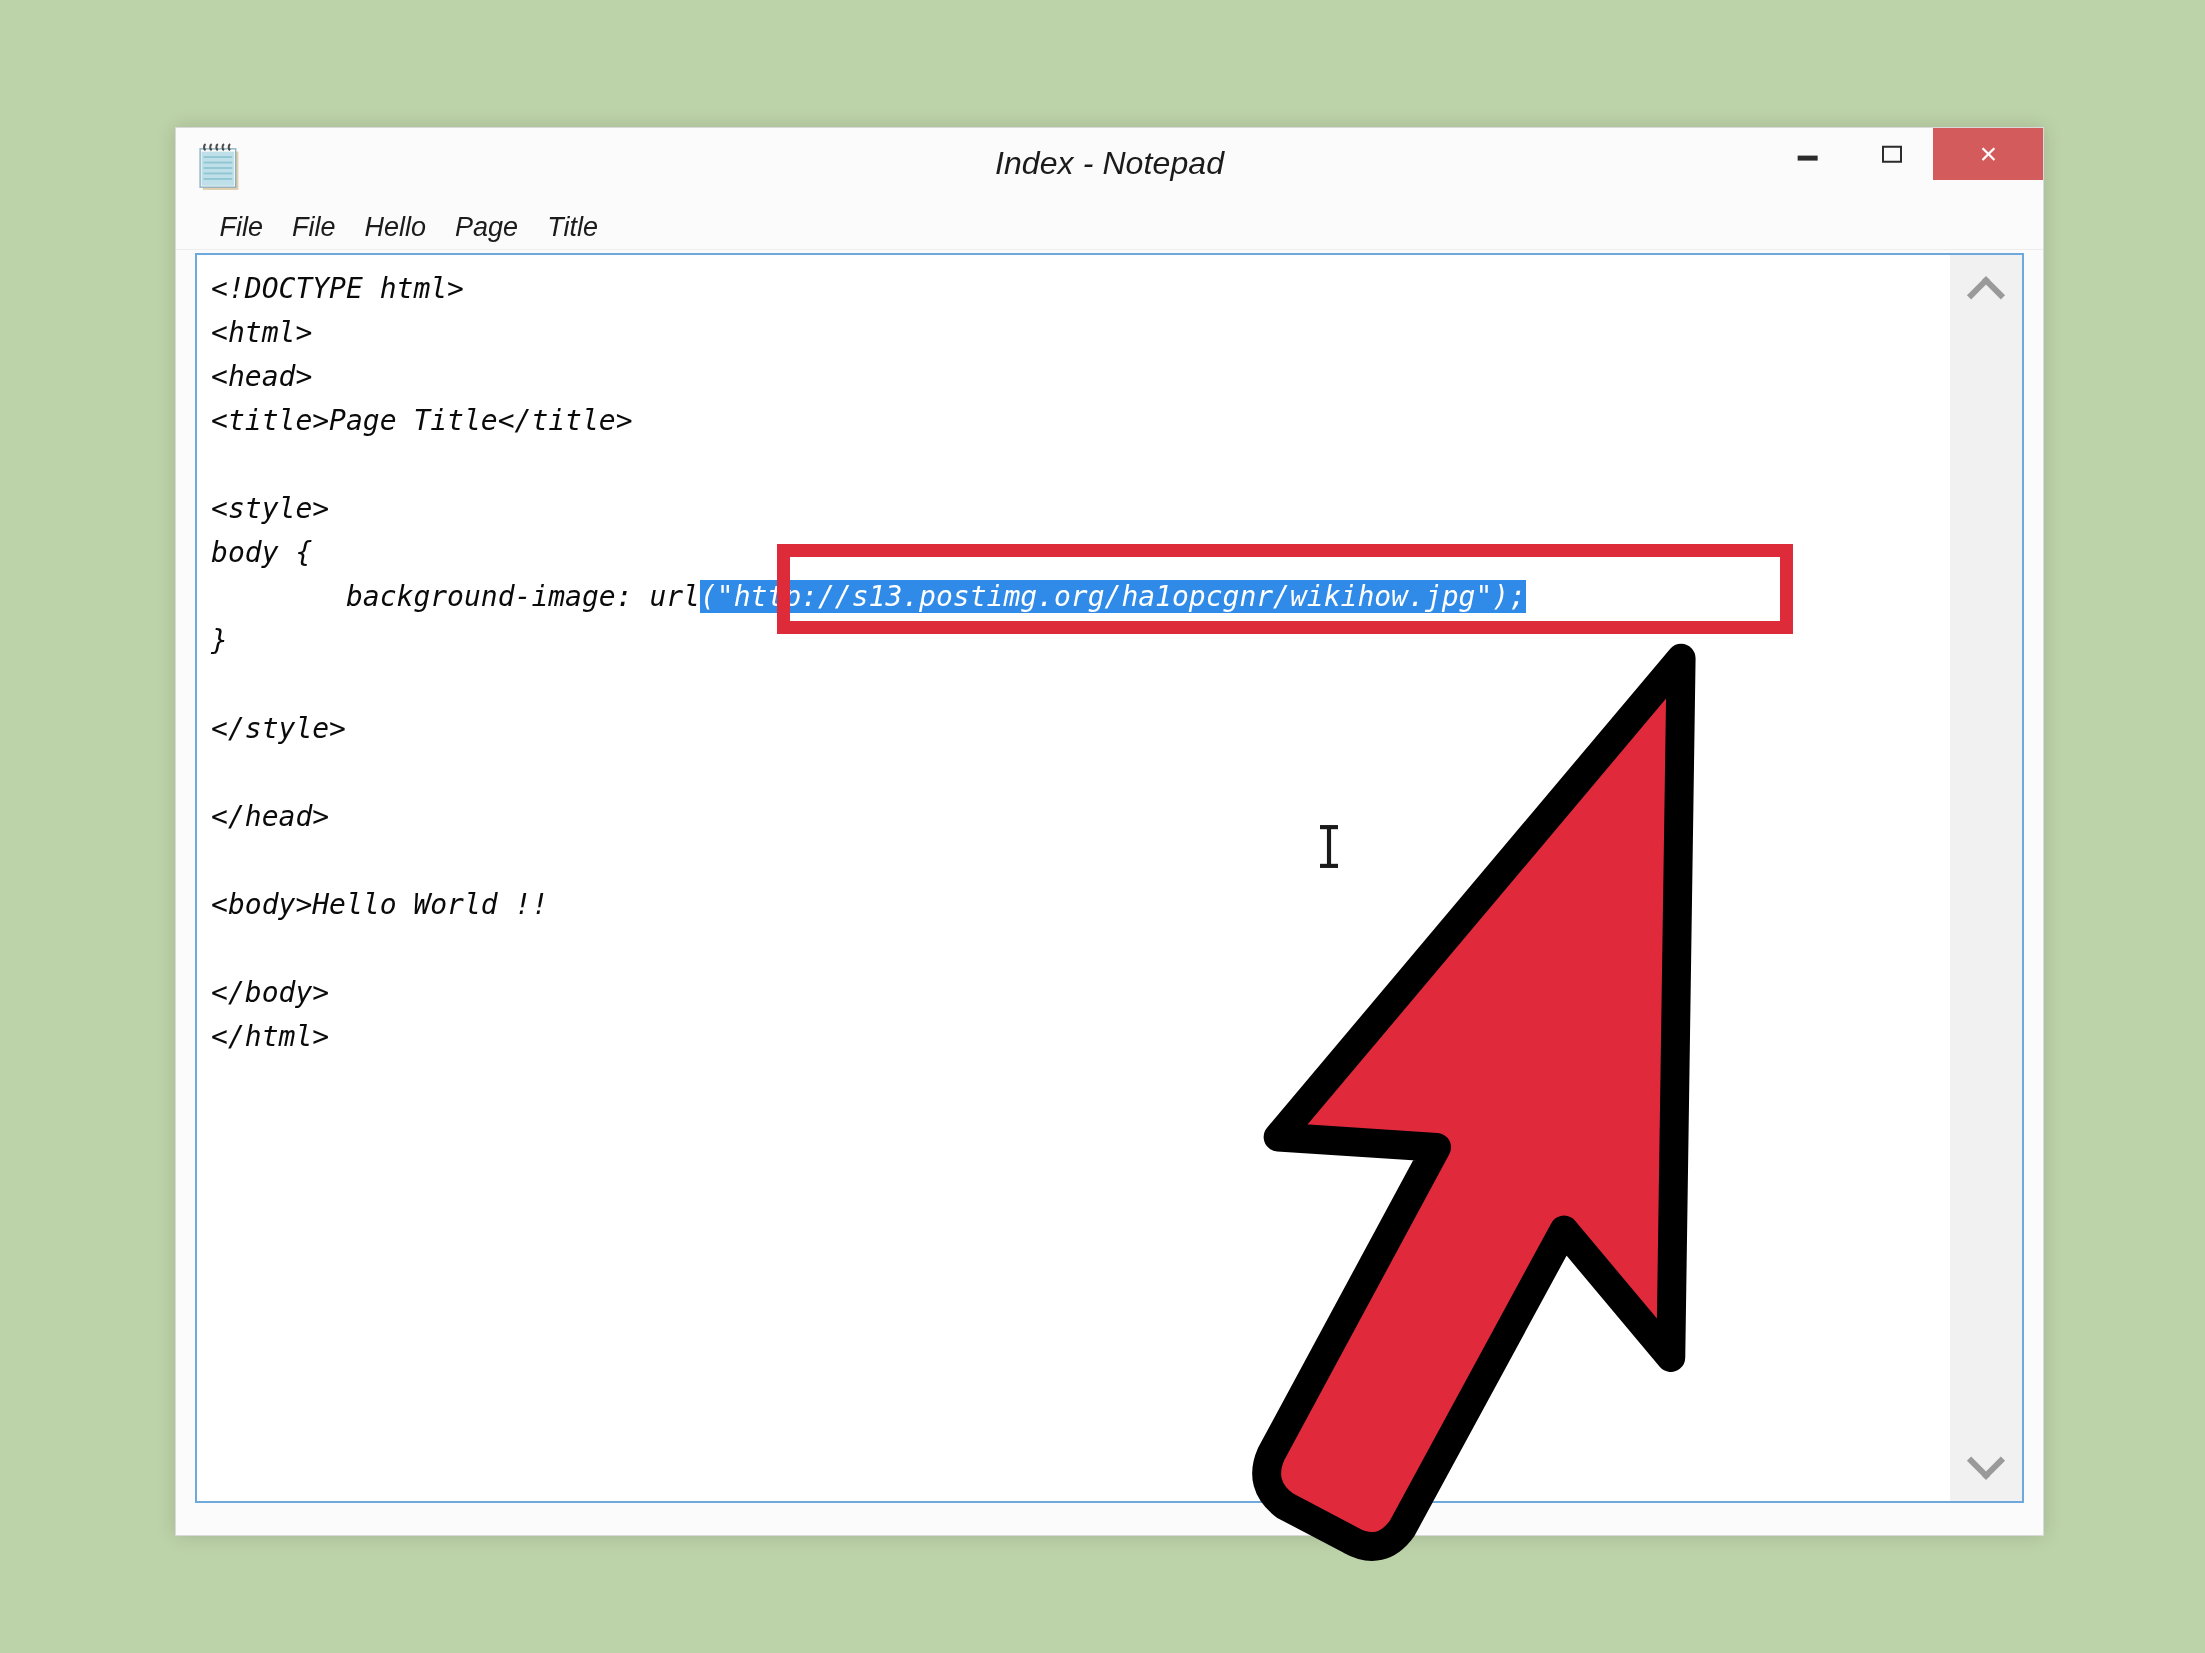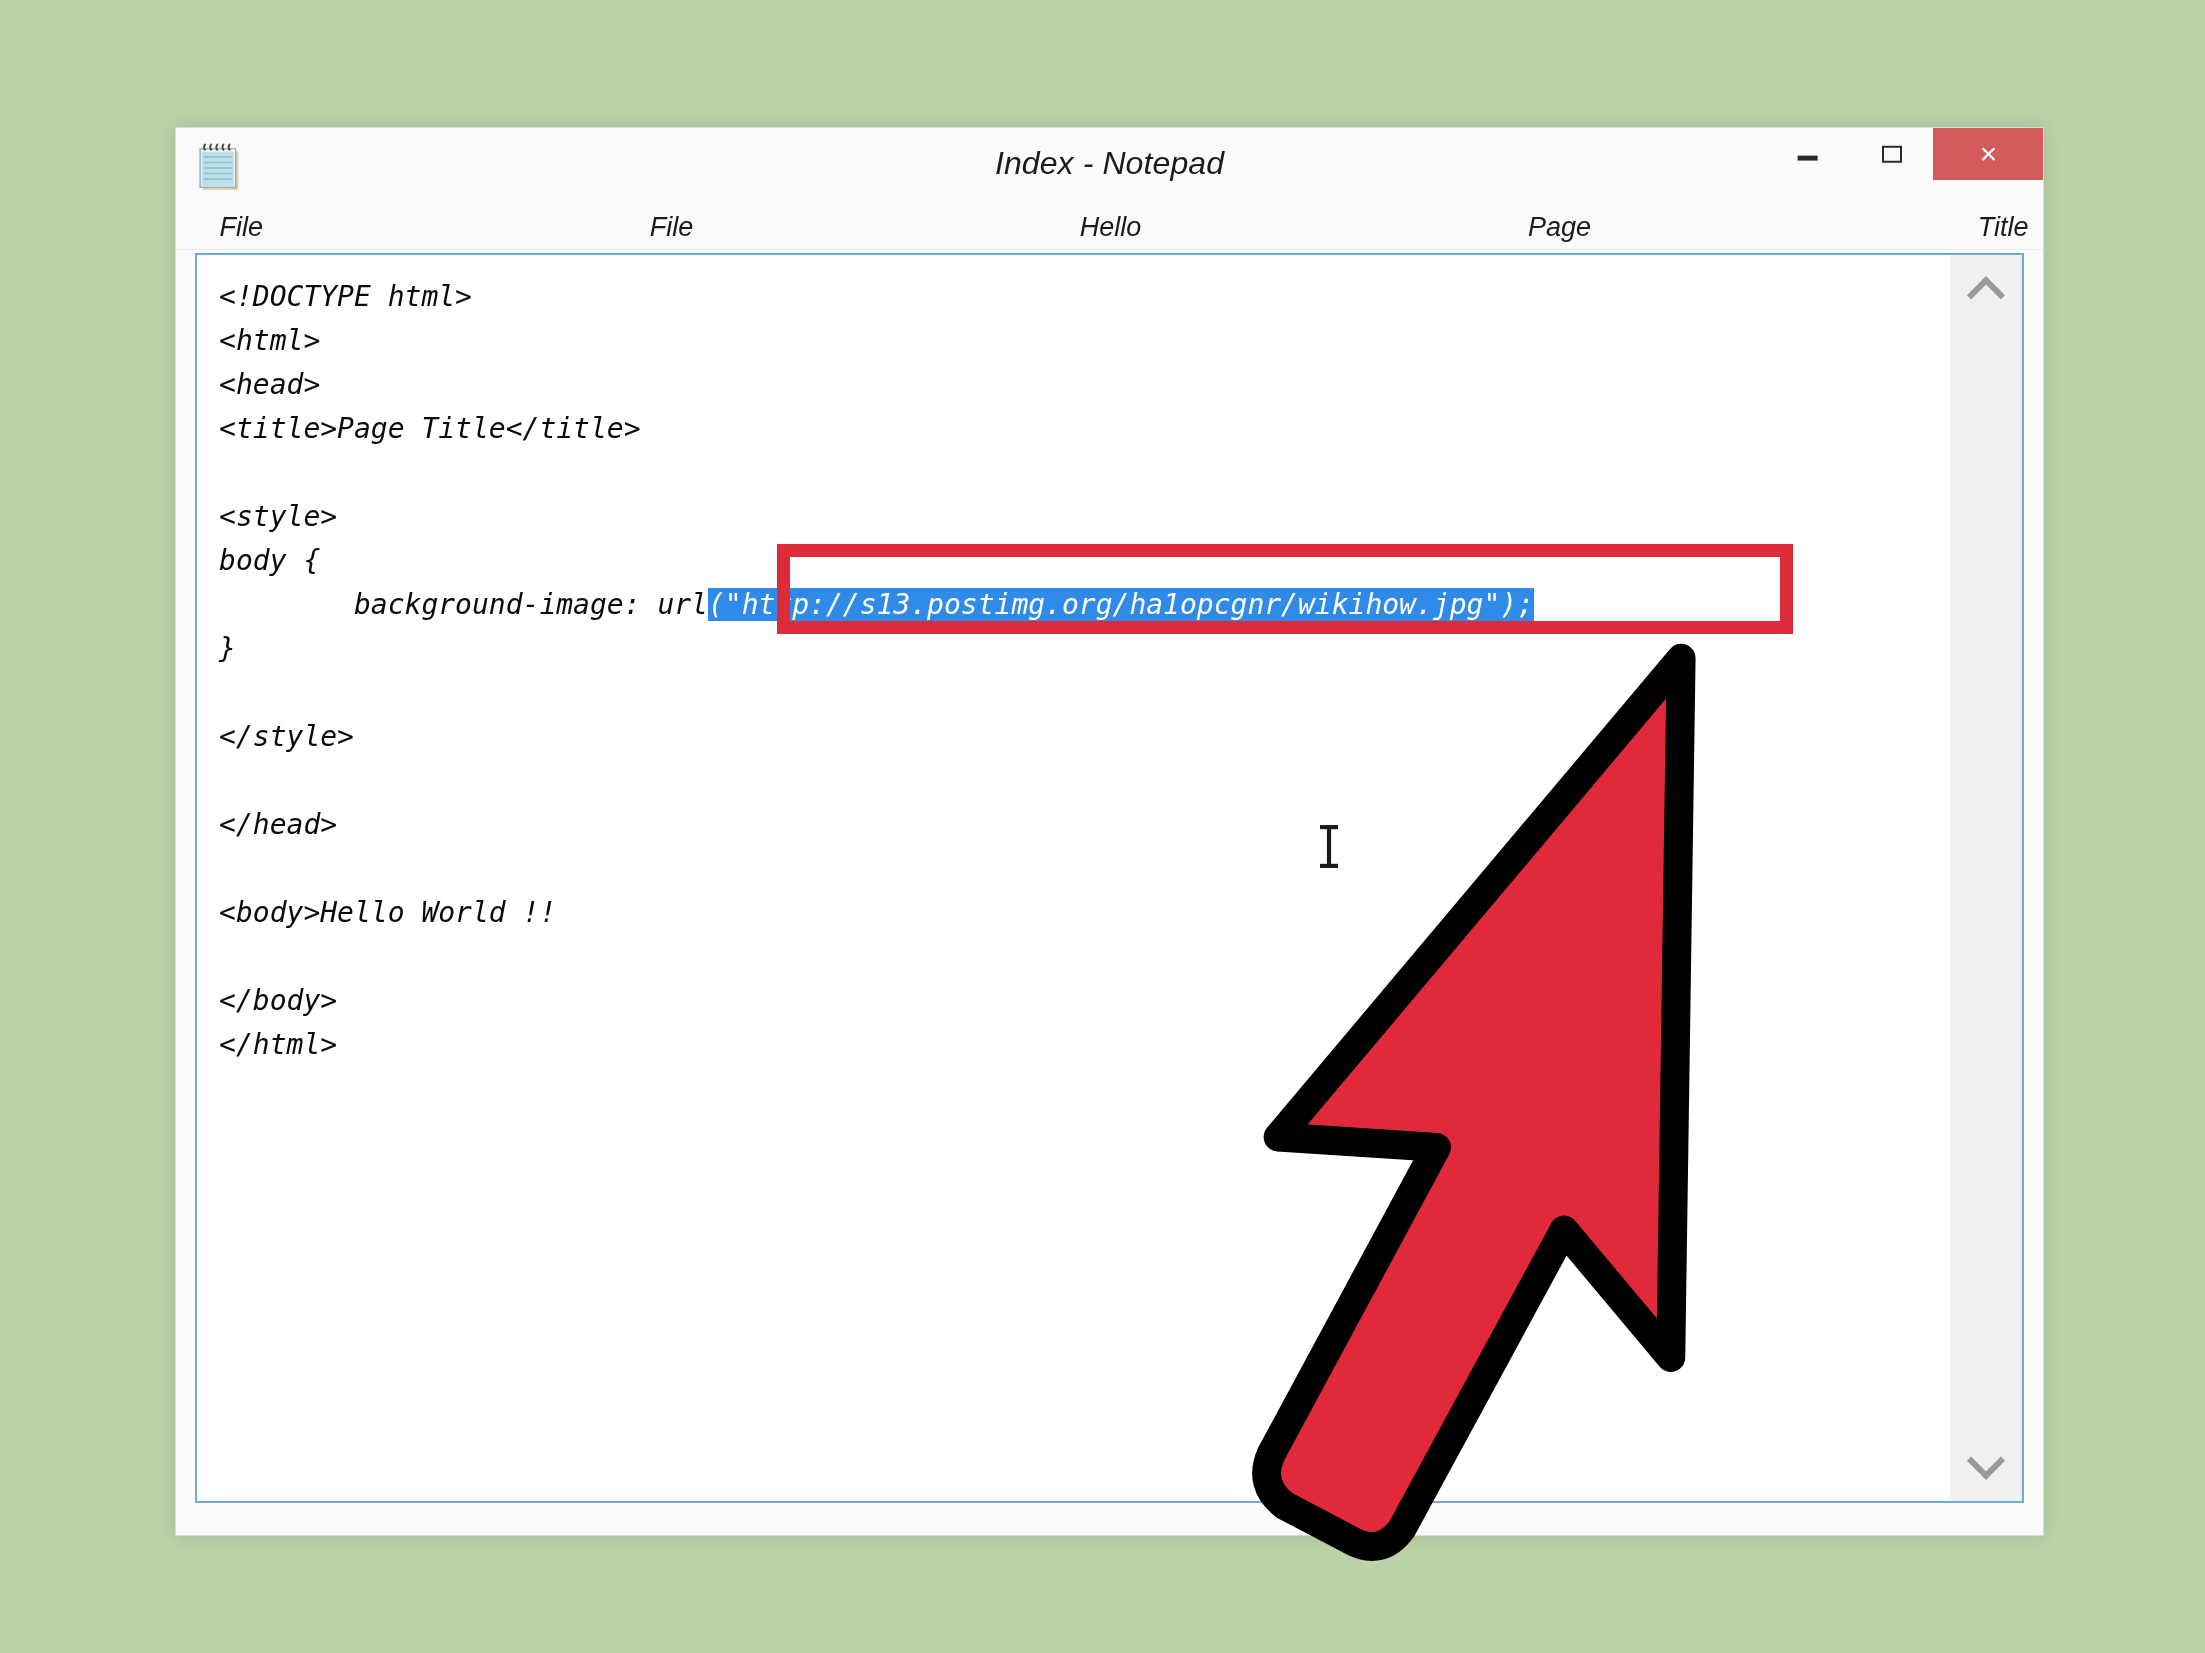--- a/index.html
+++ b/index.html
@@ -98,21 +98,20 @@
   
   #menu-bar {
     position: relative;
     height: 43px;
     background: #fbfbfb;
     padding-left: 29px;
     display: flex;
     align-items: center;
     gap: 0;
     border-bottom: 0.7px solid #ededed;
-    justify-content: space-between;
   }
   .menu-item {
     font-size: 27px;
     color: #1b1b1b;
     padding: 0 14.5px;
     cursor: default;
     user-select: none;
     white-space: nowrap;
     font-family: "Liberation Sans", sans-serif;
   }
@@ -137,21 +136,21 @@
     background: #ffffff;
     padding: 12.4px 0 0 13.8px;
     box-sizing: border-box;
   }
   #code-text {
     font-family: "DejaVu Sans Mono", "Liberation Mono", monospace;
     font-size: 28px;
     line-height: 44px;
     color: #0a0a0a;
     white-space: pre;
-    margin: 8px;
+    margin: 0;
     letter-spacing: 0px;
   }
   .sel {
     background: #2f8ae8;
     color: #ffffff;
   }
 
   
   #scrollbar {
     position: absolute;

